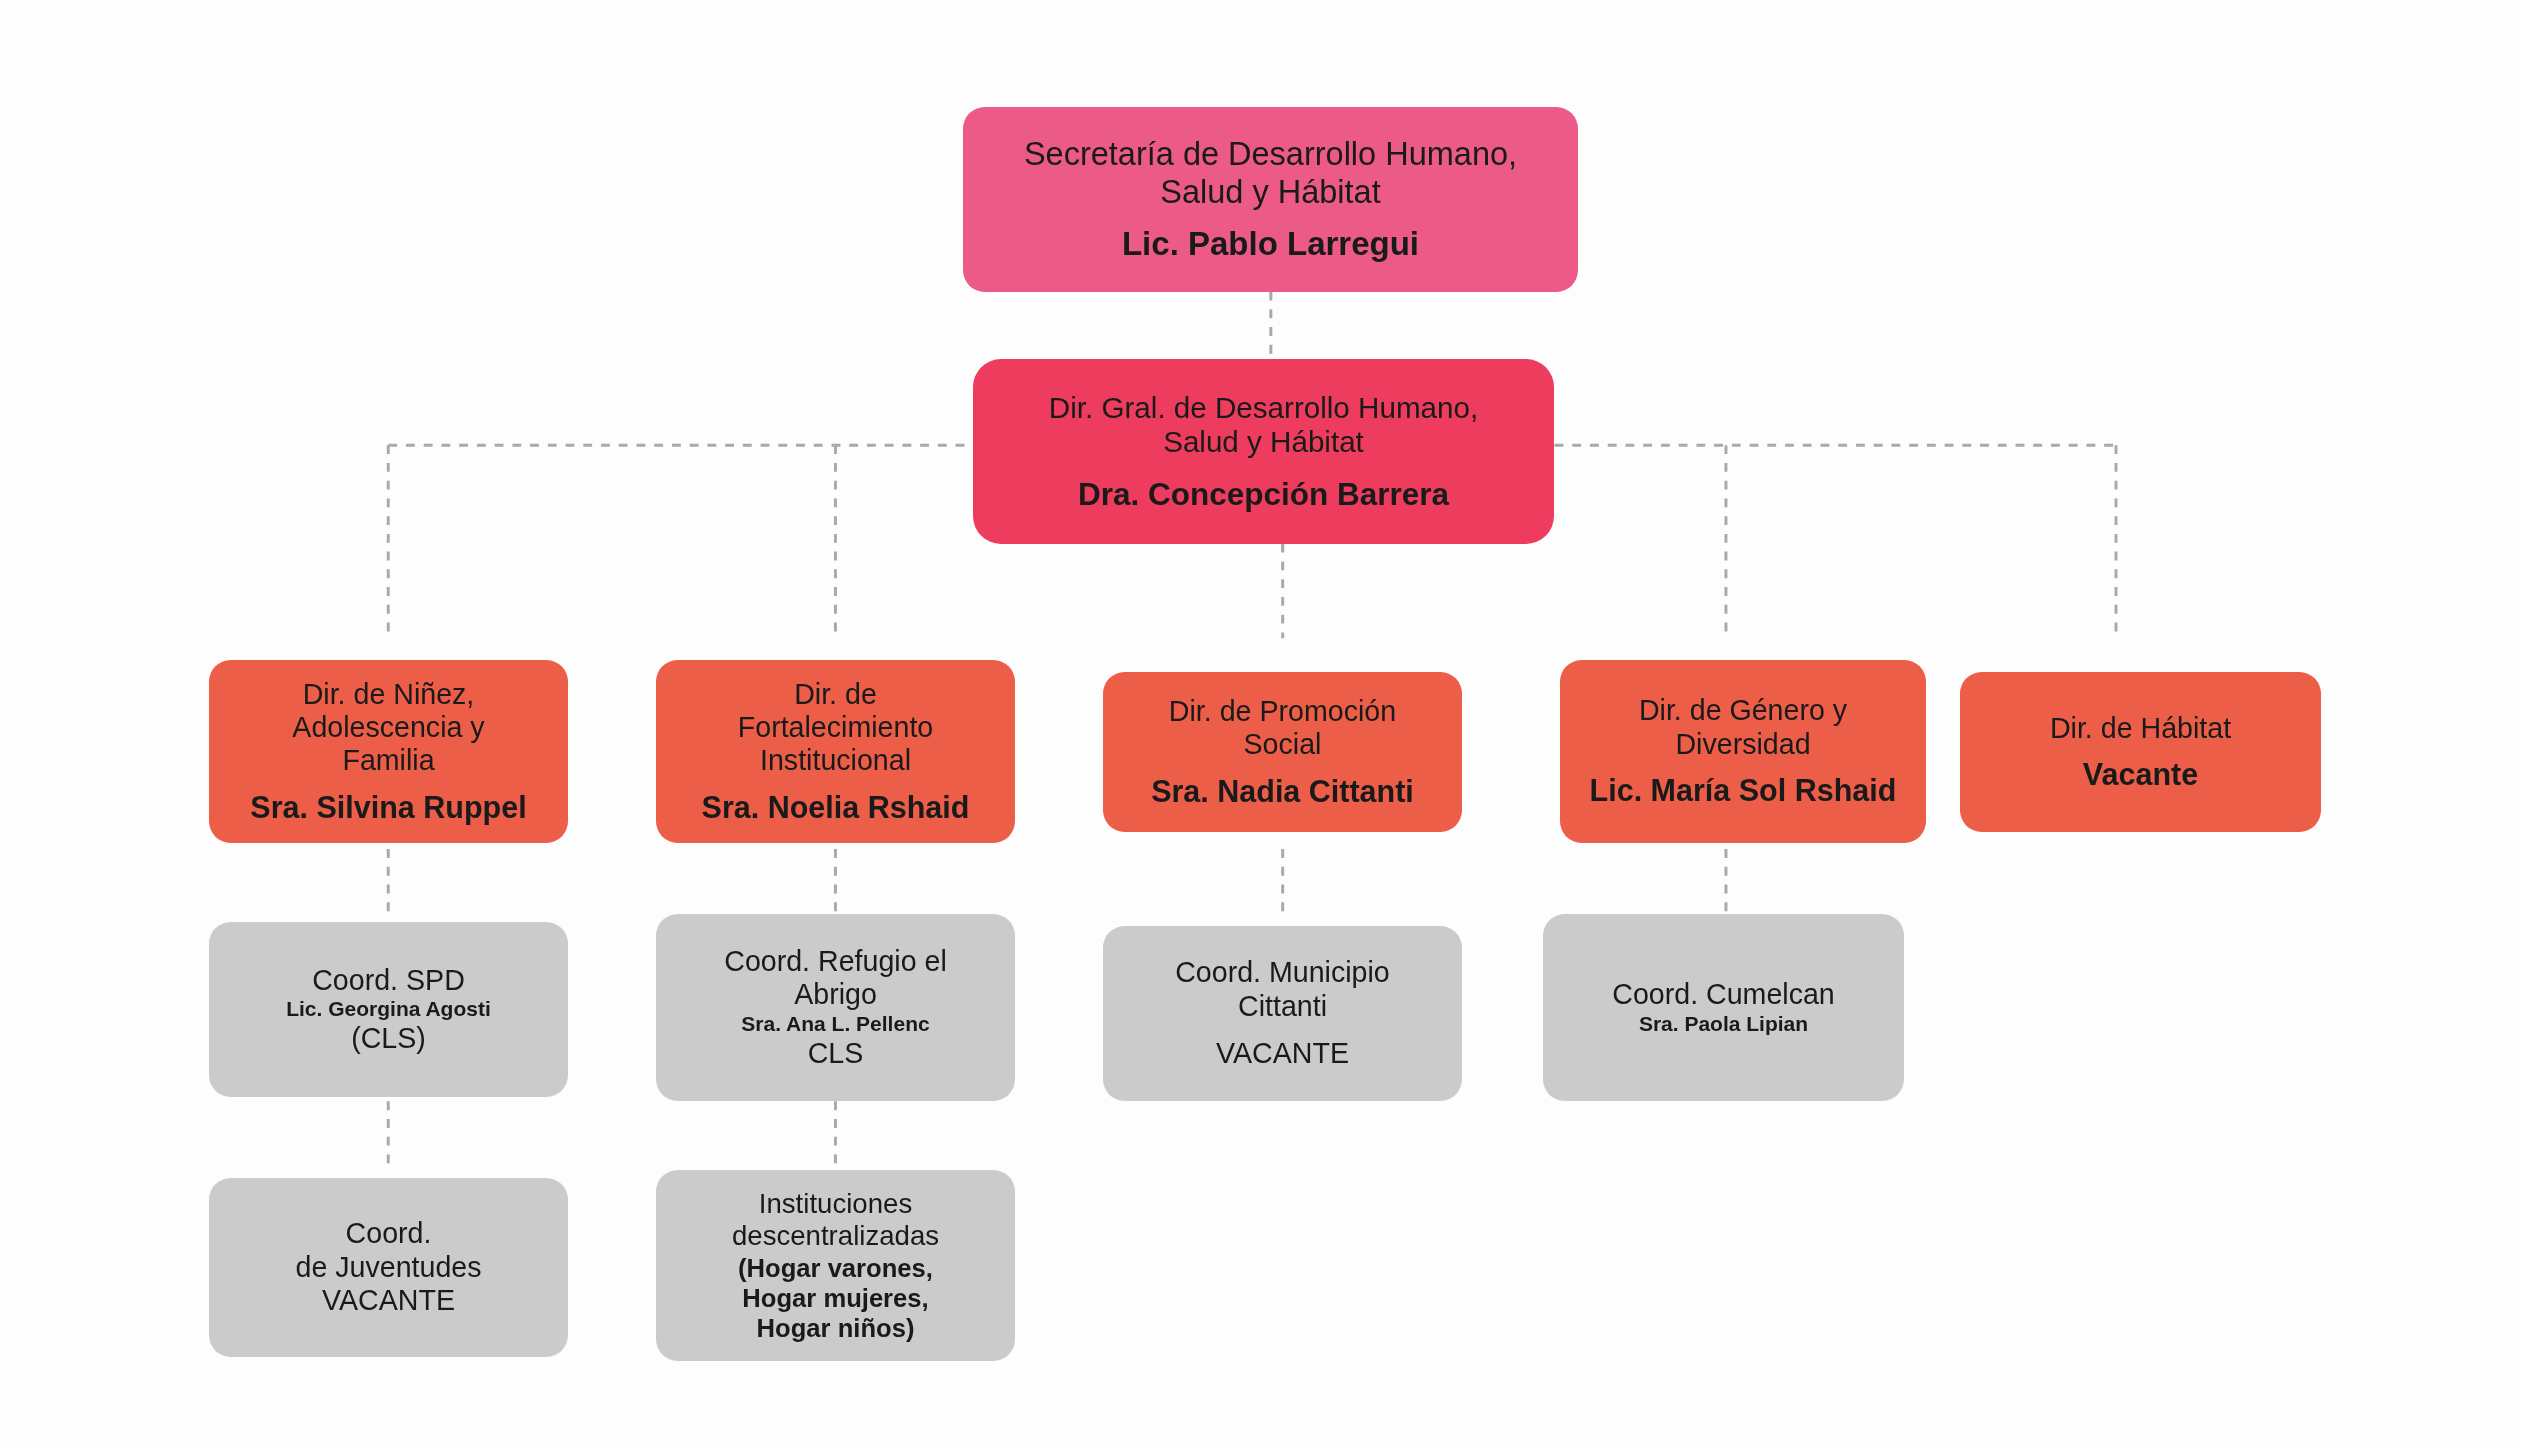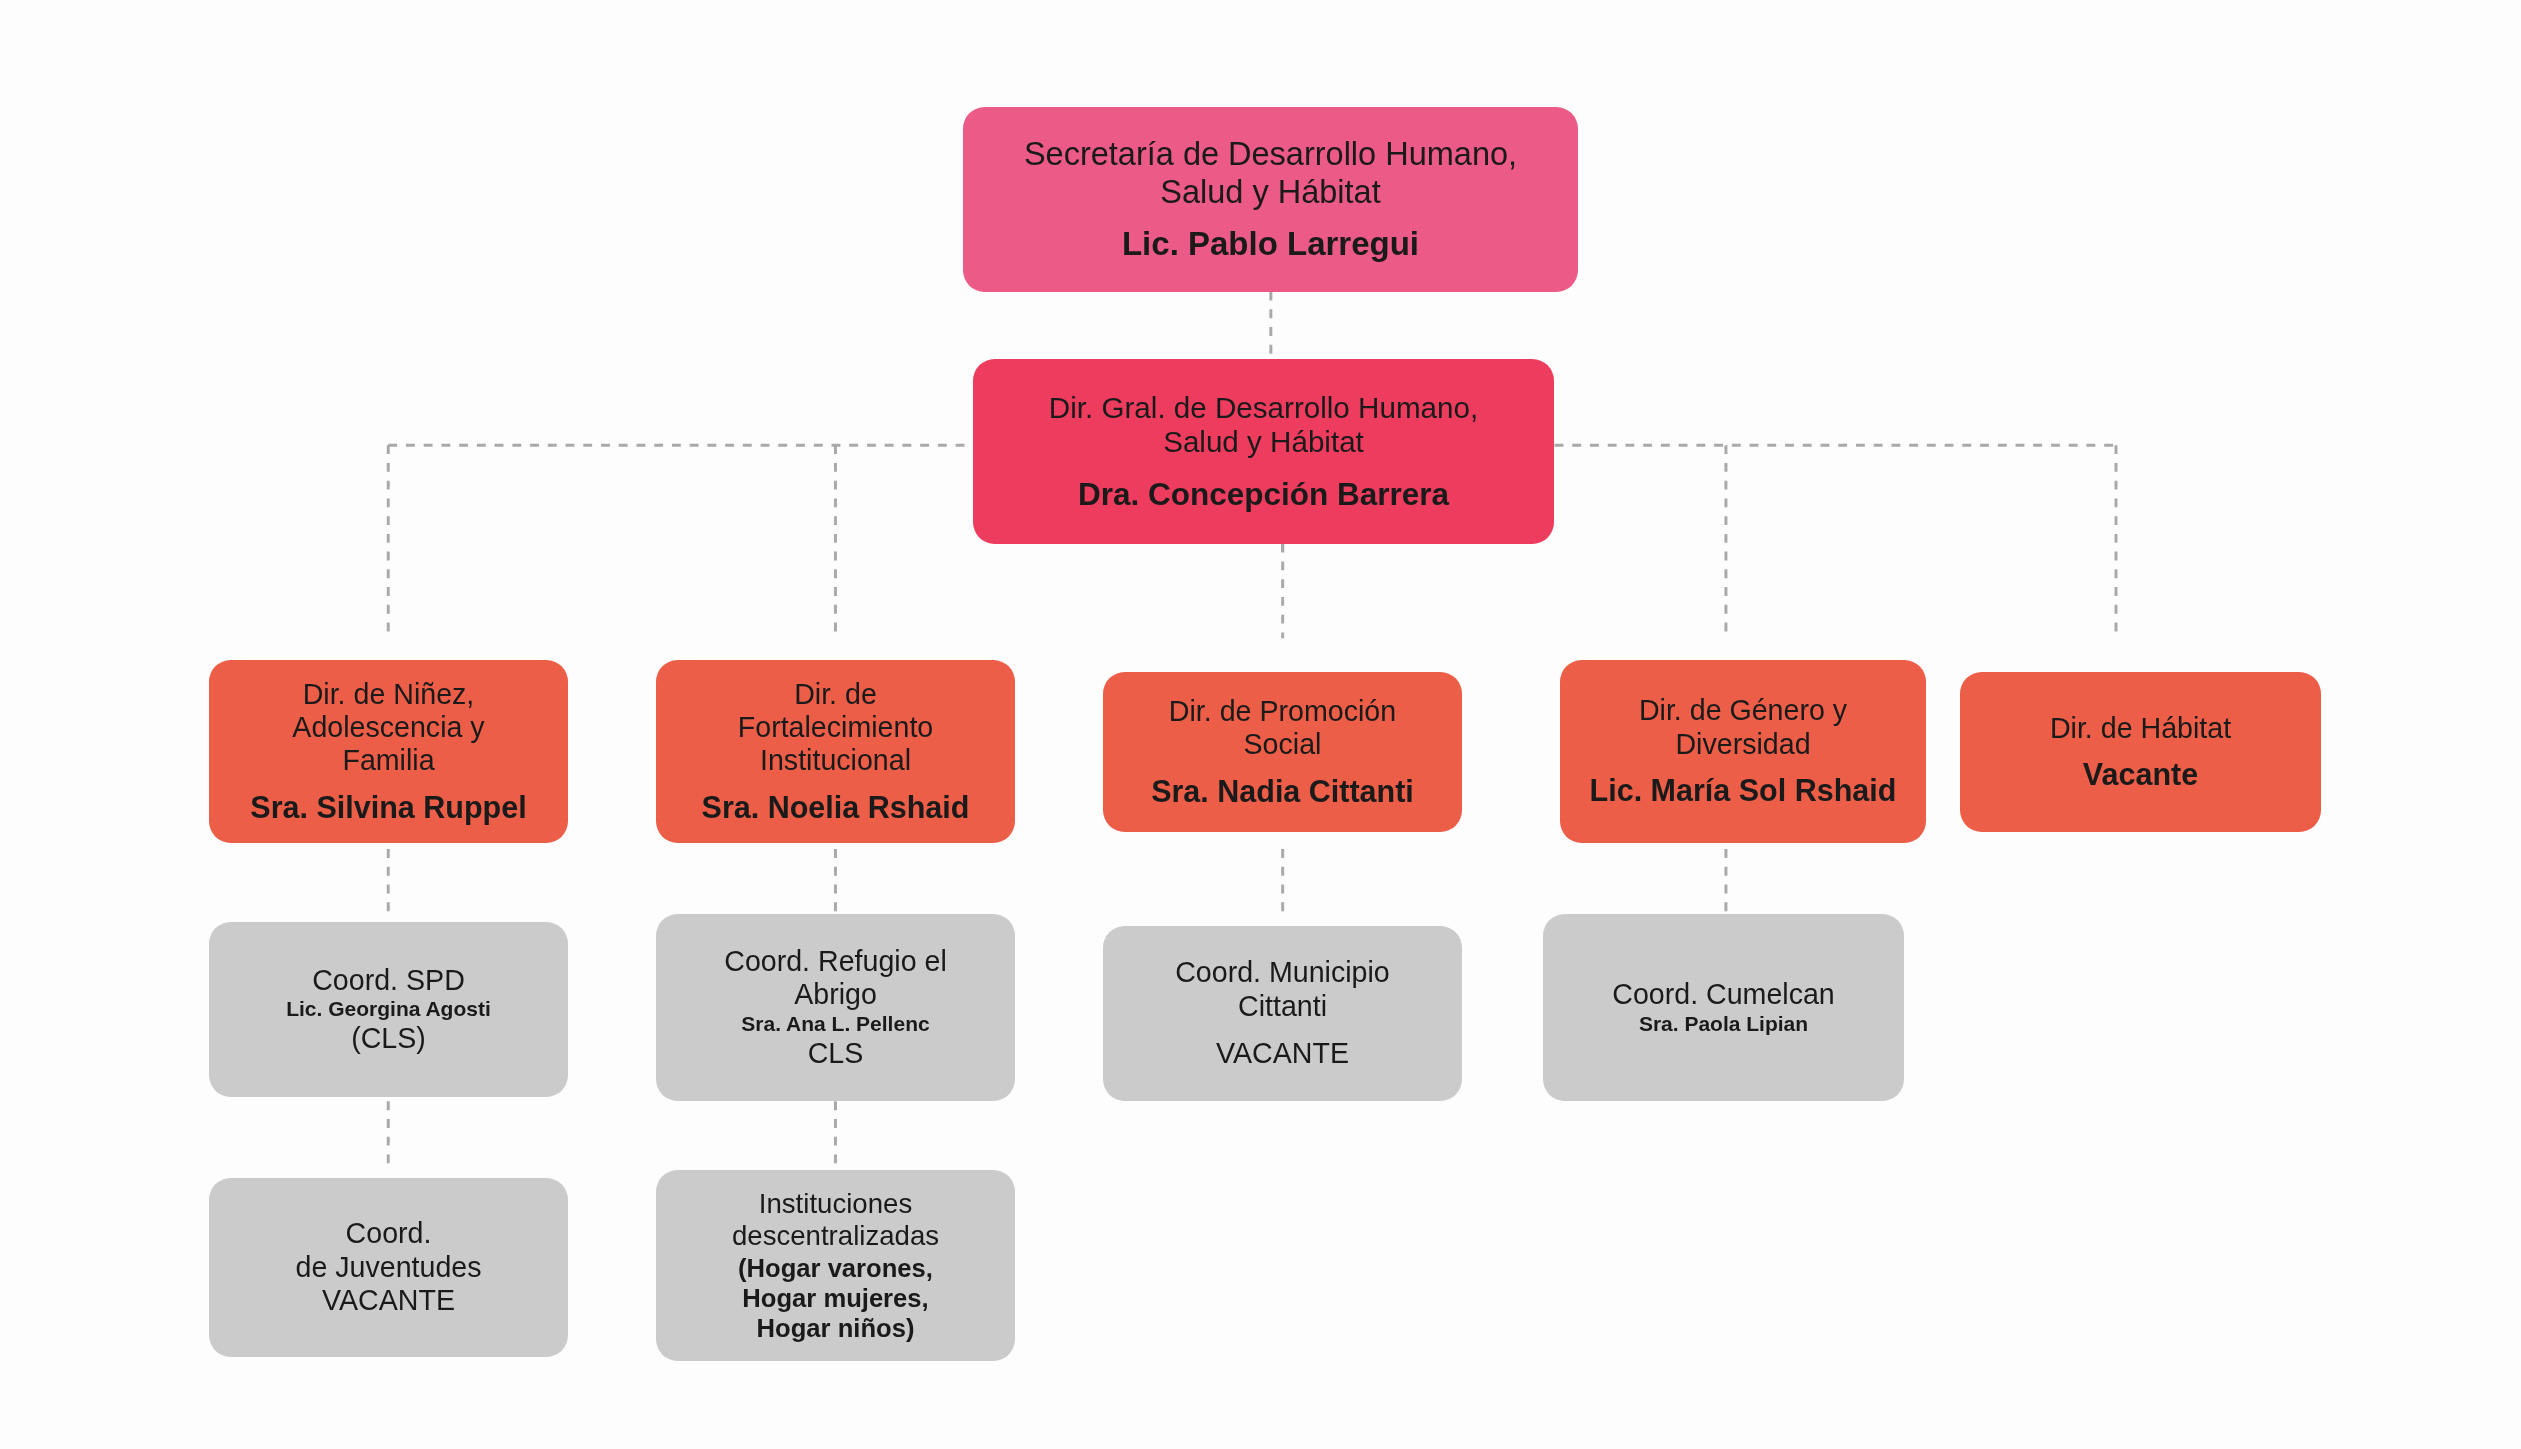--- a/index.html
+++ b/index.html
@@ -61,20 +61,21 @@
   .lvl-secretaria {
     background: #ec5b88;
     font-size: 32.5px;
   }
   .lvl-secretaria .person { font-size: 33px; margin-top: 13.8px; }
 
   
   .lvl-dirgral {
     background: #ee3c5e;
     font-size: 29.6px;
+    border-radius: 28px;
   }
   .lvl-dirgral .person { font-size: 31.5px; margin-top: 15.8px; }
 
   
   .lvl-direccion {
     background: #ec5e47;
     font-size: 28.6px;
   }
   .lvl-direccion .person { font-size: 30.5px; margin-top: 11.8px; }
 

